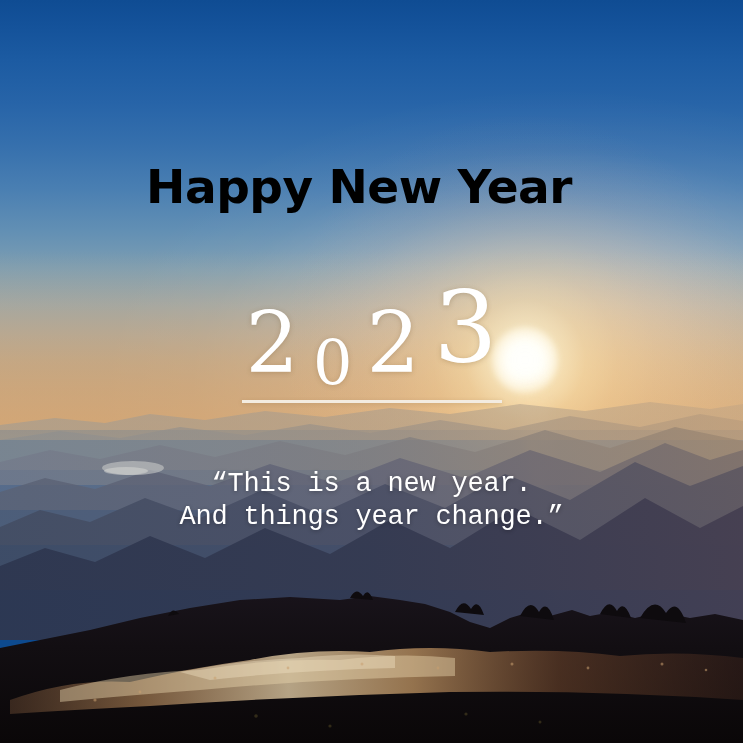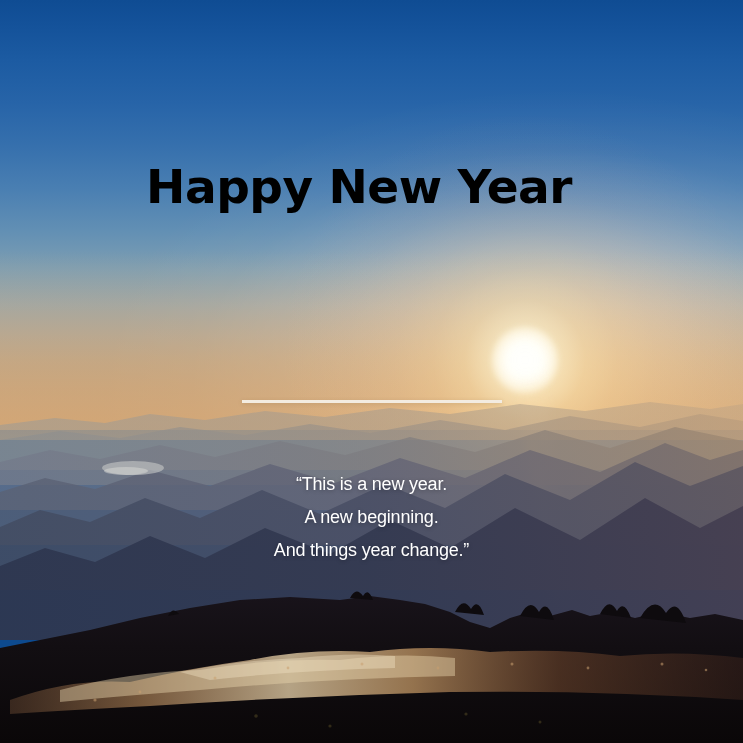--- a/index.html
+++ b/index.html
@@ -197,22 +197,22 @@
     background: #f3ece1;
     box-shadow: 0 1px 4px rgba(120,90,50,0.22);
   }
 
   .quote {
     position: absolute;
     left: 0;
     top: 468px;
     width: 743px;
     text-align: center;
-    font-family: Liberation Sans, sans-serif;
-    font-size: 18px;
+    font-family: Liberation Mono, monospace;
+    font-size: 27px;
     font-weight: 400;
     color: #ffffff;
     line-height: 33px;
     letter-spacing: -0.2px;
     text-shadow: 0 1px 4px rgba(0,0,0,0.30);
   }
   .quote .ln { display: block; white-space: nowrap; }
   .quote .attrib { display: block; white-space: nowrap; }
 </style>
 </head>
@@ -342,22 +342,24 @@
         <circle cx="256" cy="716" r="1.8"></circle>
         <circle cx="330" cy="726" r="1.6"></circle>
         <circle cx="466" cy="714" r="1.6"></circle>
         <circle cx="540" cy="722" r="1.5"></circle>
       </g>
     </svg>
   </div>
 
   <div class="heading">Happy New Year</div>
 
+  <div class="year">
+    <span class="d d-2a">2</span><span class="d d-0">0</span><span class="d d-2b">2</span><span class="d d-3">3</span>
+  </div>
 
   <div class="divider"></div>
 
   <div class="quote">
     <span class="ln">“This is a new year.</span>
-    <span class="ln">A new beginning.</span>
     <span class="ln">And things year change.”</span>
   </div>
 
 </div>
 
 </body></html>

